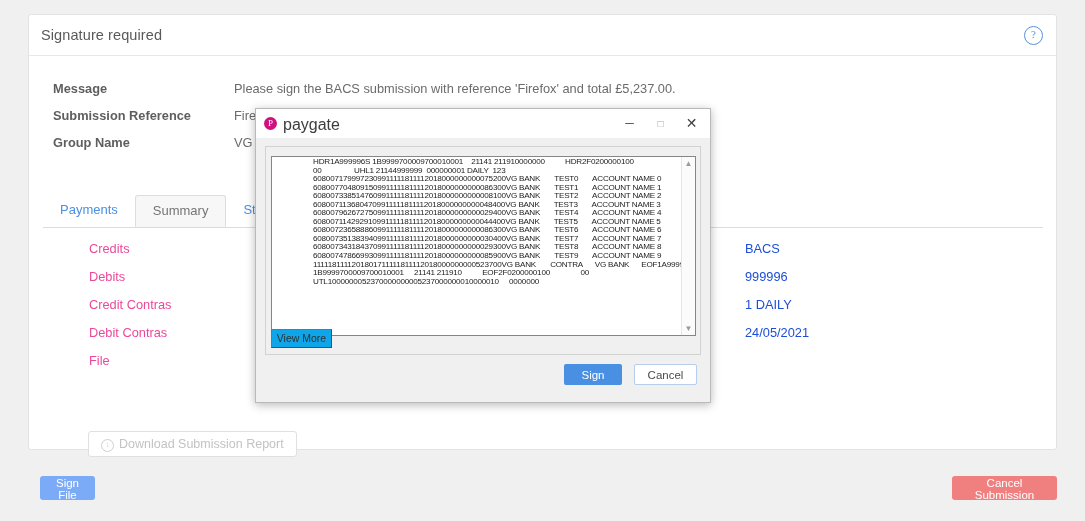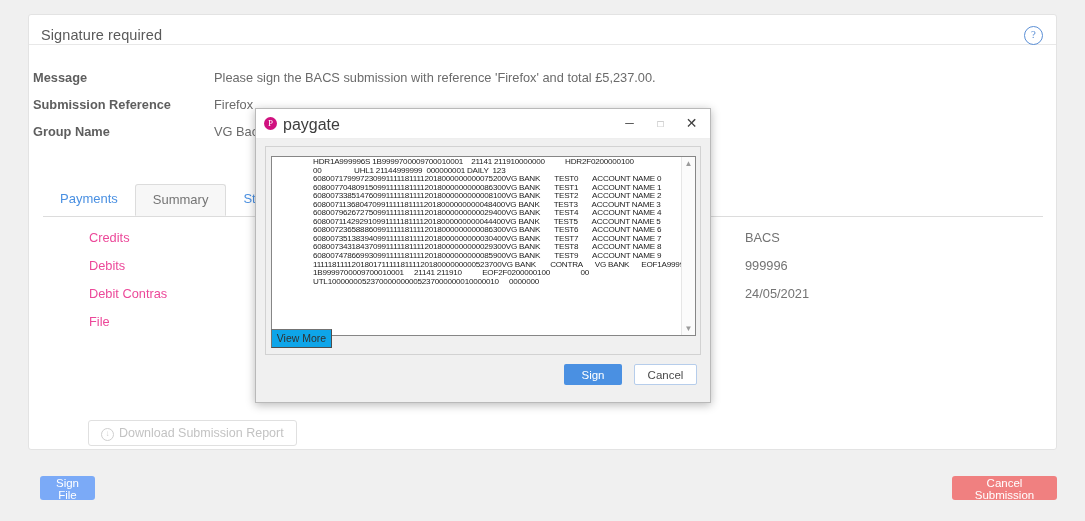--- a/index.html
+++ b/index.html
@@ -22,21 +22,21 @@
     top: 14px;
     width: 1029px;
     height: 436px;
     background: #ffffff;
     border: 1px solid #e3e3e3;
     border-radius: 3px;
     box-sizing: border-box;
   }
   .card-header {
     position: relative;
-    height: 30px;
+    height: 41px;
     border-bottom: 1px solid #e8e8e8;
     box-sizing: border-box;
   }
   .card-title {
     position: absolute;
     left: 12px;
     top: 12px;
     font-size: 14.5px;
     color: #5a5a5a;
     letter-spacing: .1px;
@@ -58,21 +58,21 @@
   }
 
   .card-body {
     position: relative;
     padding: 0;
   }
 
   
   .meta-row {
     position: absolute;
-    left: 4px;
+    left: 24px;
     width: 960px;
     height: 27px;
     font-size: 12.8px;
   }
   .meta-label {
     position: absolute;
     left: 0;
     top: 0;
     font-weight: bold;
     color: #5e5e5e;
@@ -124,21 +124,21 @@
     font-size: 12.8px;
   }
   .sum-label {
     position: absolute;
     left: 46px;
     color: #ec4899;
   }
   .sum-value-right {
     position: absolute;
     left: 702px;
-    color: #737373;
+    color: #1d4ed8;
     text-align: right;
   }
 
   .download-btn {
     position: absolute;
     left: 59px;
     top: 375px;
     height: 26px;
     padding: 0 12px;
     line-height: 25px;
@@ -404,20 +404,24 @@
     </div>
 
     <div class="summary">
       <div class="sum-row">
         <span class="sum-label">Credits</span>
         <span class="sum-value-right">BACS</span>
       </div>
       <div class="sum-row">
         <span class="sum-label">Debits</span>
         <span class="sum-value-right">999996</span>
+      </div>
+      <div class="sum-row">
+        <span class="sum-label">Credit Contras</span>
+        <span class="sum-value-right">1 DAILY</span>
       </div>
       <div class="sum-row">
         <span class="sum-label">Debit Contras</span>
         <span class="sum-value-right">24/05/2021</span>
       </div>
       <div class="sum-row">
         <span class="sum-label">File</span>
         <span class="sum-value-right"></span>
       </div>
     </div>

